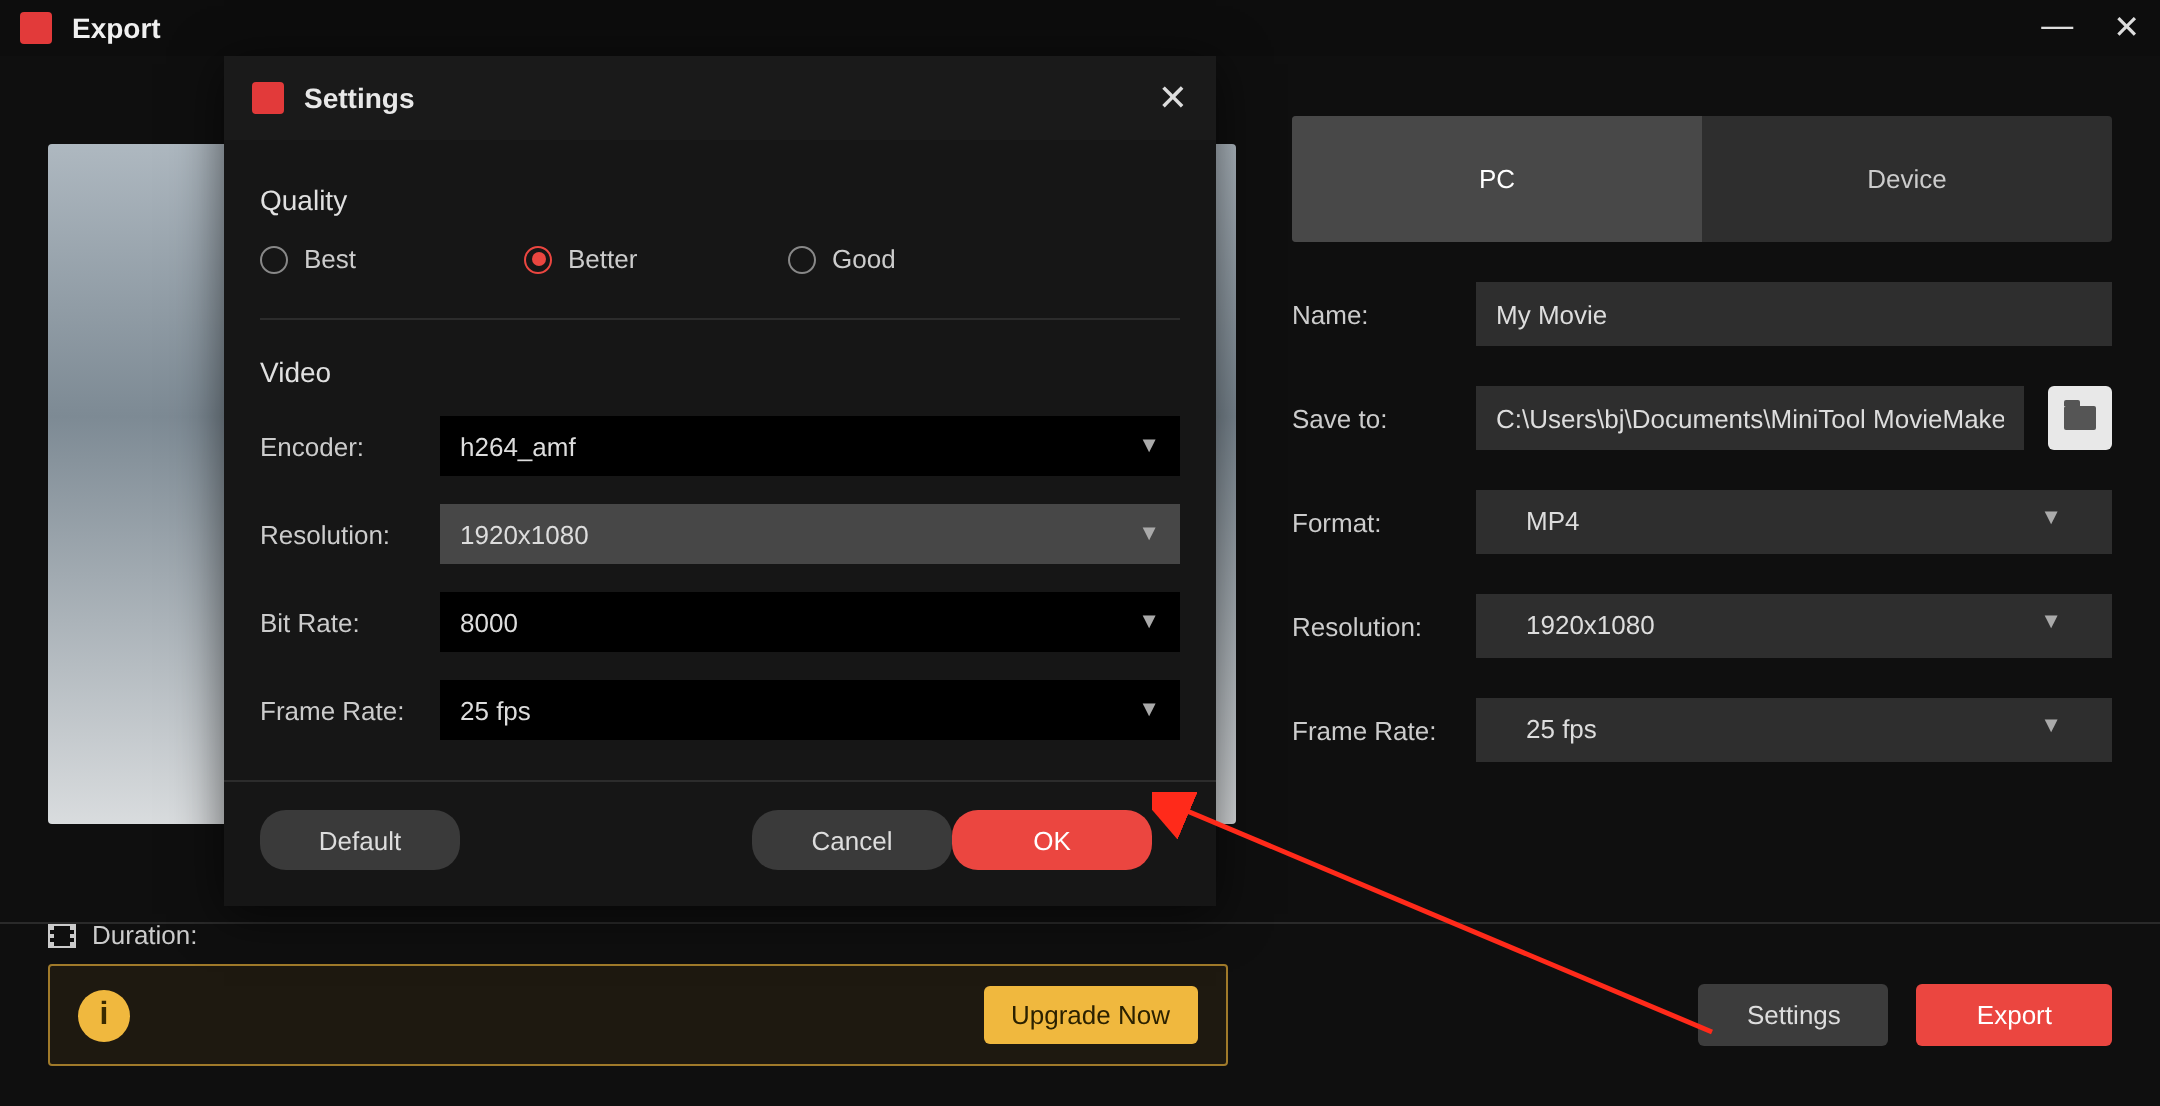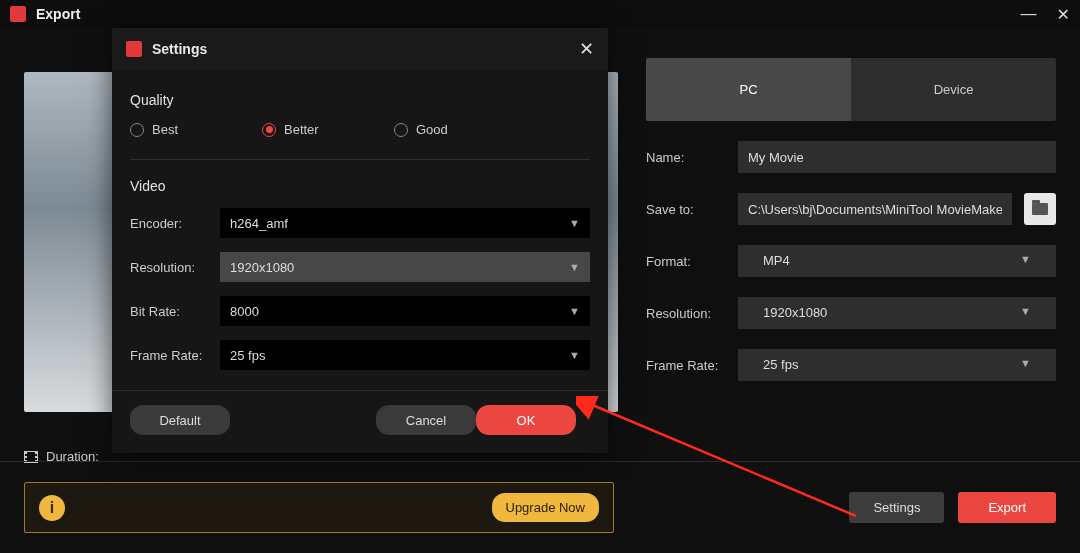--- a/index.html
+++ b/index.html
@@ -12,21 +12,21 @@
 .titlebar .win-controls { position: absolute; right: 10px; top: 0; height: 28px; display: flex; align-items: center; gap: 20px; }
 .titlebar .win-controls span { font-size: 16px; color: #ddd; cursor: pointer; }
 
 
 .main { display: flex; height: 430px; }
 .left { width: 626px; position: relative; padding: 40px 24px 0 24px; }
 .right { flex: 1; padding: 30px 24px 0 20px; }
 
 
 .preview { position: absolute; top: 44px; left: 24px; width: 594px; height: 340px; background: linear-gradient(180deg,#aeb8c0 0%,#7d8a94 40%,#d9dcde 100%); border-radius: 2px; }
-.duration-row { position: absolute; top: 421px; left: 24px; display: flex; align-items: center; gap: 8px; color: #ccc; font-size: 13px; }
+.duration-row { position: absolute; top: 432px; left: 24px; display: flex; align-items: center; gap: 8px; color: #ccc; font-size: 13px; }
 .film-icon { width: 14px; height: 12px; border: 1px solid #ccc; display: inline-block; position: relative; }
 .film-icon::before,.film-icon::after{content:"";position:absolute;top:0;bottom:0;width:3px;background:repeating-linear-gradient(#ccc 0 2px,transparent 2px 4px);}
 .film-icon::before{left:-1px;}.film-icon::after{right:-1px;}
 
 
 .tabs { display: flex; background: #2e2e2e; border-radius: 2px; overflow: hidden; }
 .tab { flex: 1; text-align: center; padding: 24px 0; color: #ccc; cursor: pointer; font-size: 13px; }
 .tab.active { background: #484848; color: #fff; }
 .field { display: flex; align-items: center; margin-top: 20px; gap: 12px; }
 .field-label { width: 80px; color: #ccc; font-size: 13px; }
@@ -36,21 +36,21 @@
 .folder-btn { width: 32px; height: 32px; background: #e8e8e8; border-radius: 3px; display: flex; align-items: center; justify-content: center; cursor: pointer; }
 .folder-icon{width:16px;height:12px;background:#555;border-radius:1px;position:relative;}
 .folder-icon::before{content:"";position:absolute;top:-3px;left:0;width:8px;height:3px;background:#555;border-radius:1px 1px 0 0;}
 
 
 .bottom { position: absolute; left: 0; right: 0; bottom: 0; height: 92px; display: flex; align-items: center; padding: 0 24px; border-top: 1px solid #2a2a2a; }
 .limits { display: flex; gap: 14px; border: 1px solid #a07a2a; background: rgba(120,90,30,0.15); padding: 10px 14px; border-radius: 2px; flex: 0 0 590px; align-items: center; }
 .info-icon { width: 26px; height: 26px; border-radius: 50%; background: #f0b83e; color: #3a2a00; font-weight: bold; font-size: 16px; display: flex; align-items: center; justify-content: center; }
 .limits-text { font-size: 12px; color: #d8c08a; line-height: 1.5; }
 .limits-title { color: #e6b84f; font-size: 12.5px; }
-.upgrade-btn { margin-left: auto; background: #f0b83e; color: #2b2100; padding: 7px 14px; border-radius: 13px; font-size: 13px; cursor: pointer; font-weight: 500; }
+.upgrade-btn { margin-left: auto; background: #f0b83e; color: #2b2100; padding: 7px 14px; border-radius: 3px; font-size: 13px; cursor: pointer; font-weight: 500; }
 .bottom-spacer { flex: 1; }
 .btn { padding: 8px 24px; border-radius: 3px; font-size: 13px; cursor: pointer; border: none; }
 .btn-gray { background: #3c3c3c; color: #ddd; margin-right: 14px; }
 .btn-red { background: #eb4640; color: #fff; padding: 8px 30px; }
 
 
 .settings-dialog { position: absolute; top: 28px; left: 112px; width: 496px; background: #161616; z-index: 10; box-shadow: 0 4px 24px rgba(0,0,0,0.6); }
 .dlg-title { display: flex; align-items: center; padding: 10px 14px; background: #1a1a1a; }
 .dlg-title .logo { width: 16px; height: 16px; background: #e23a3a; border-radius: 2px; }
 .dlg-title .txt { margin-left: 10px; font-weight: bold; font-size: 14px; }

